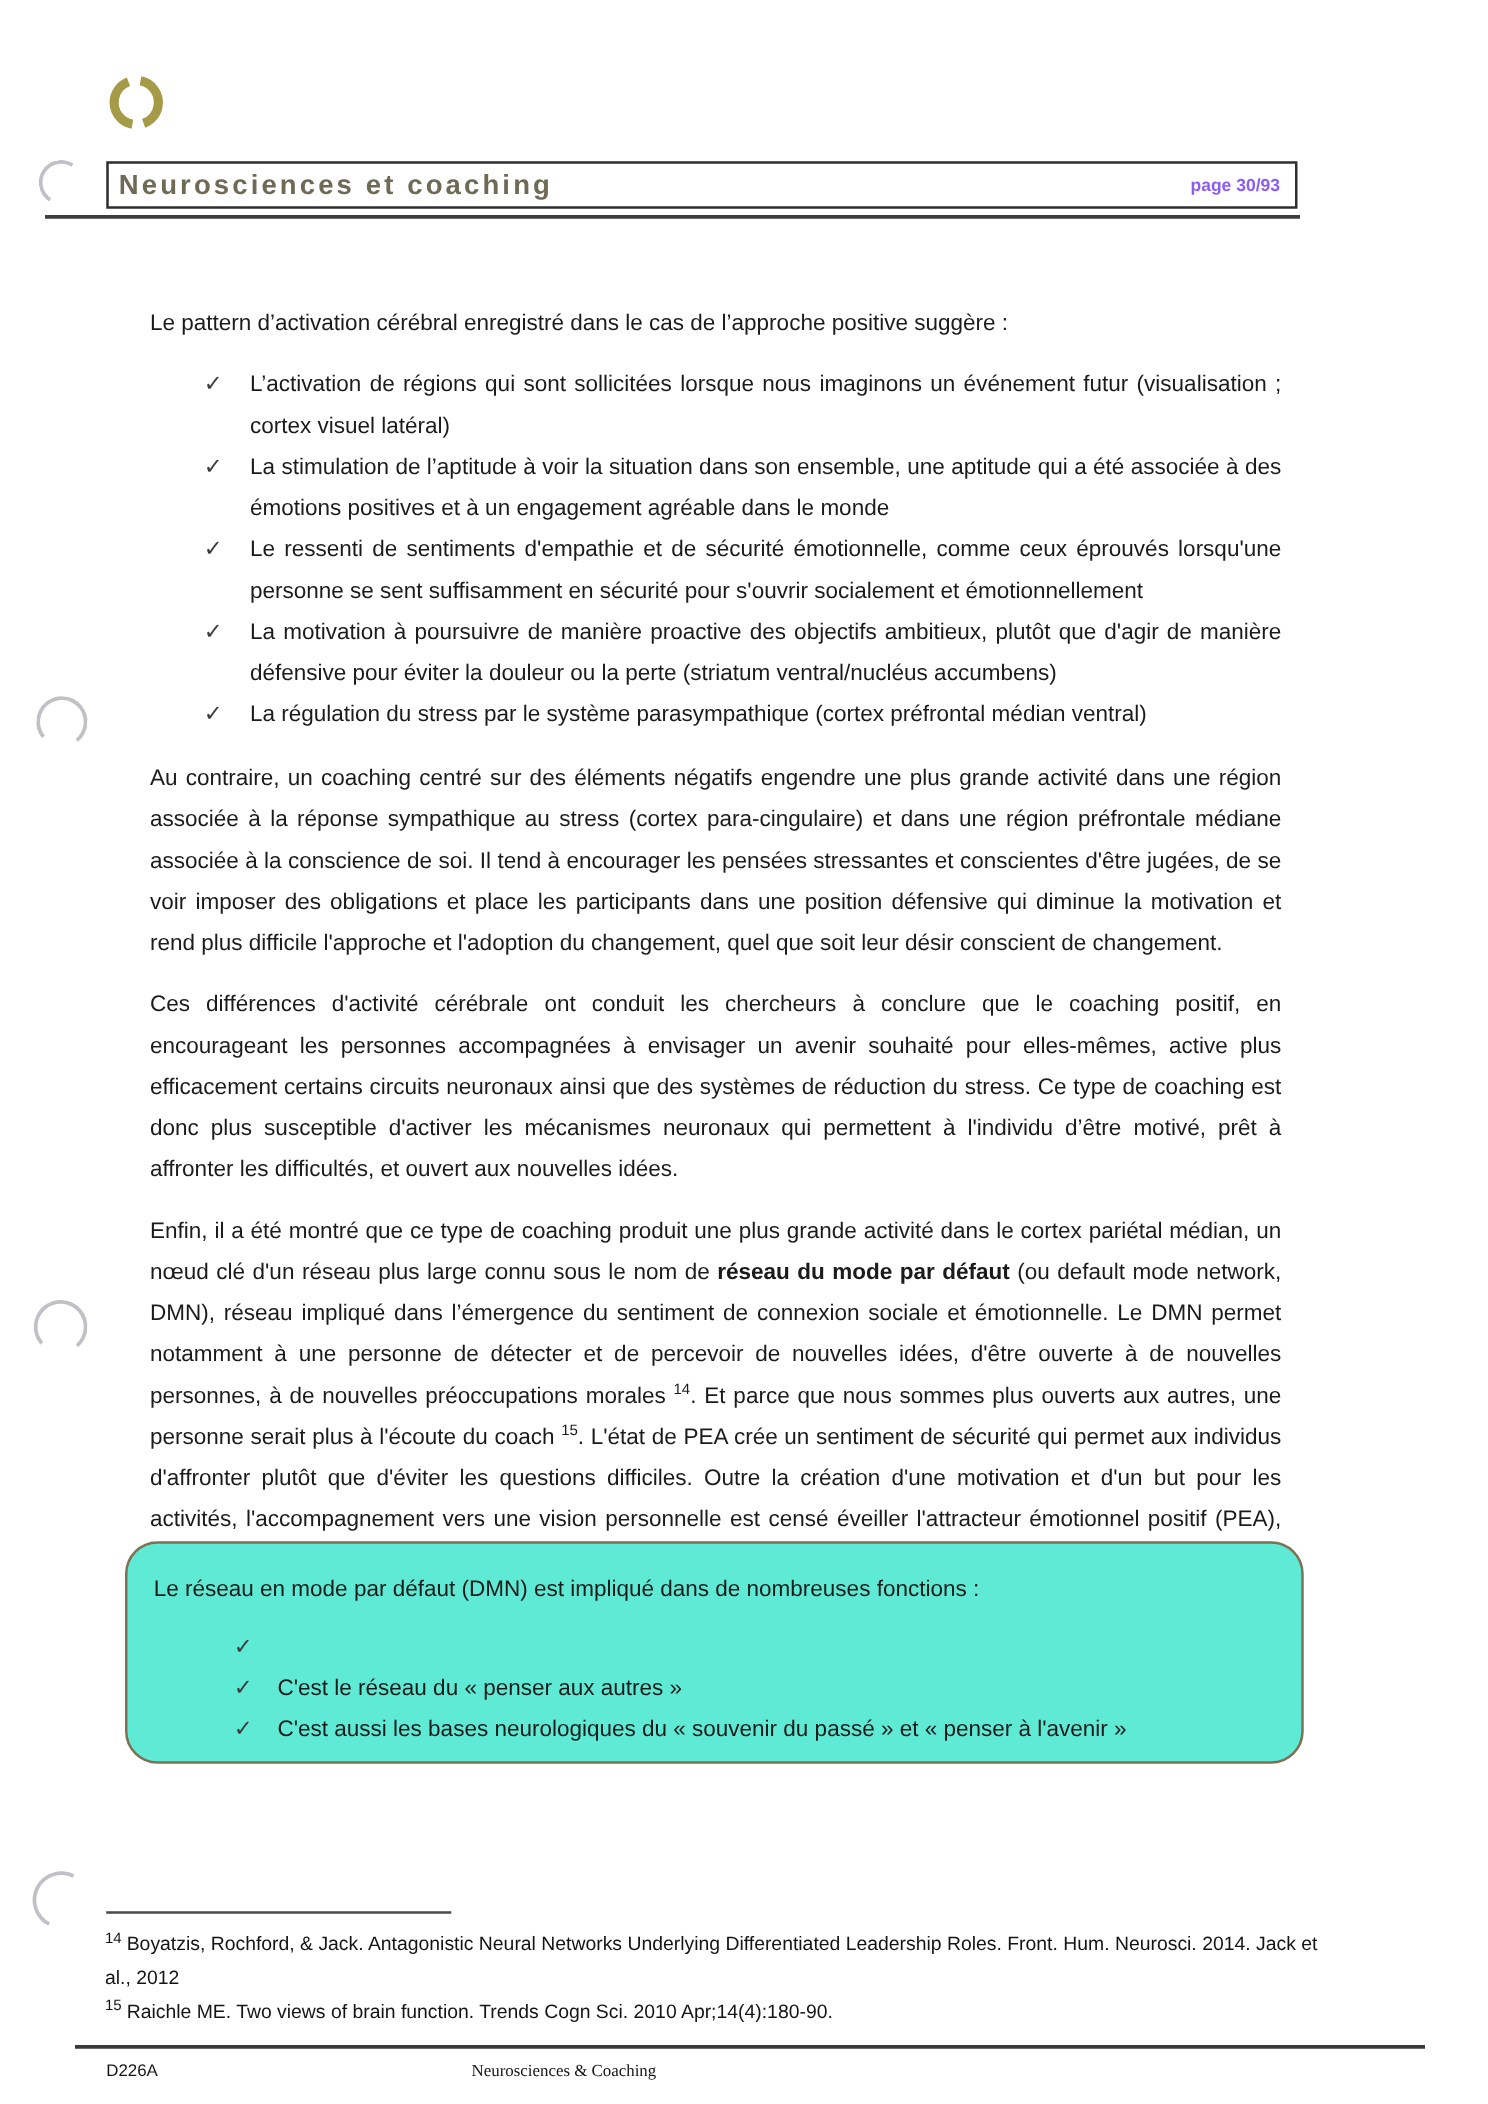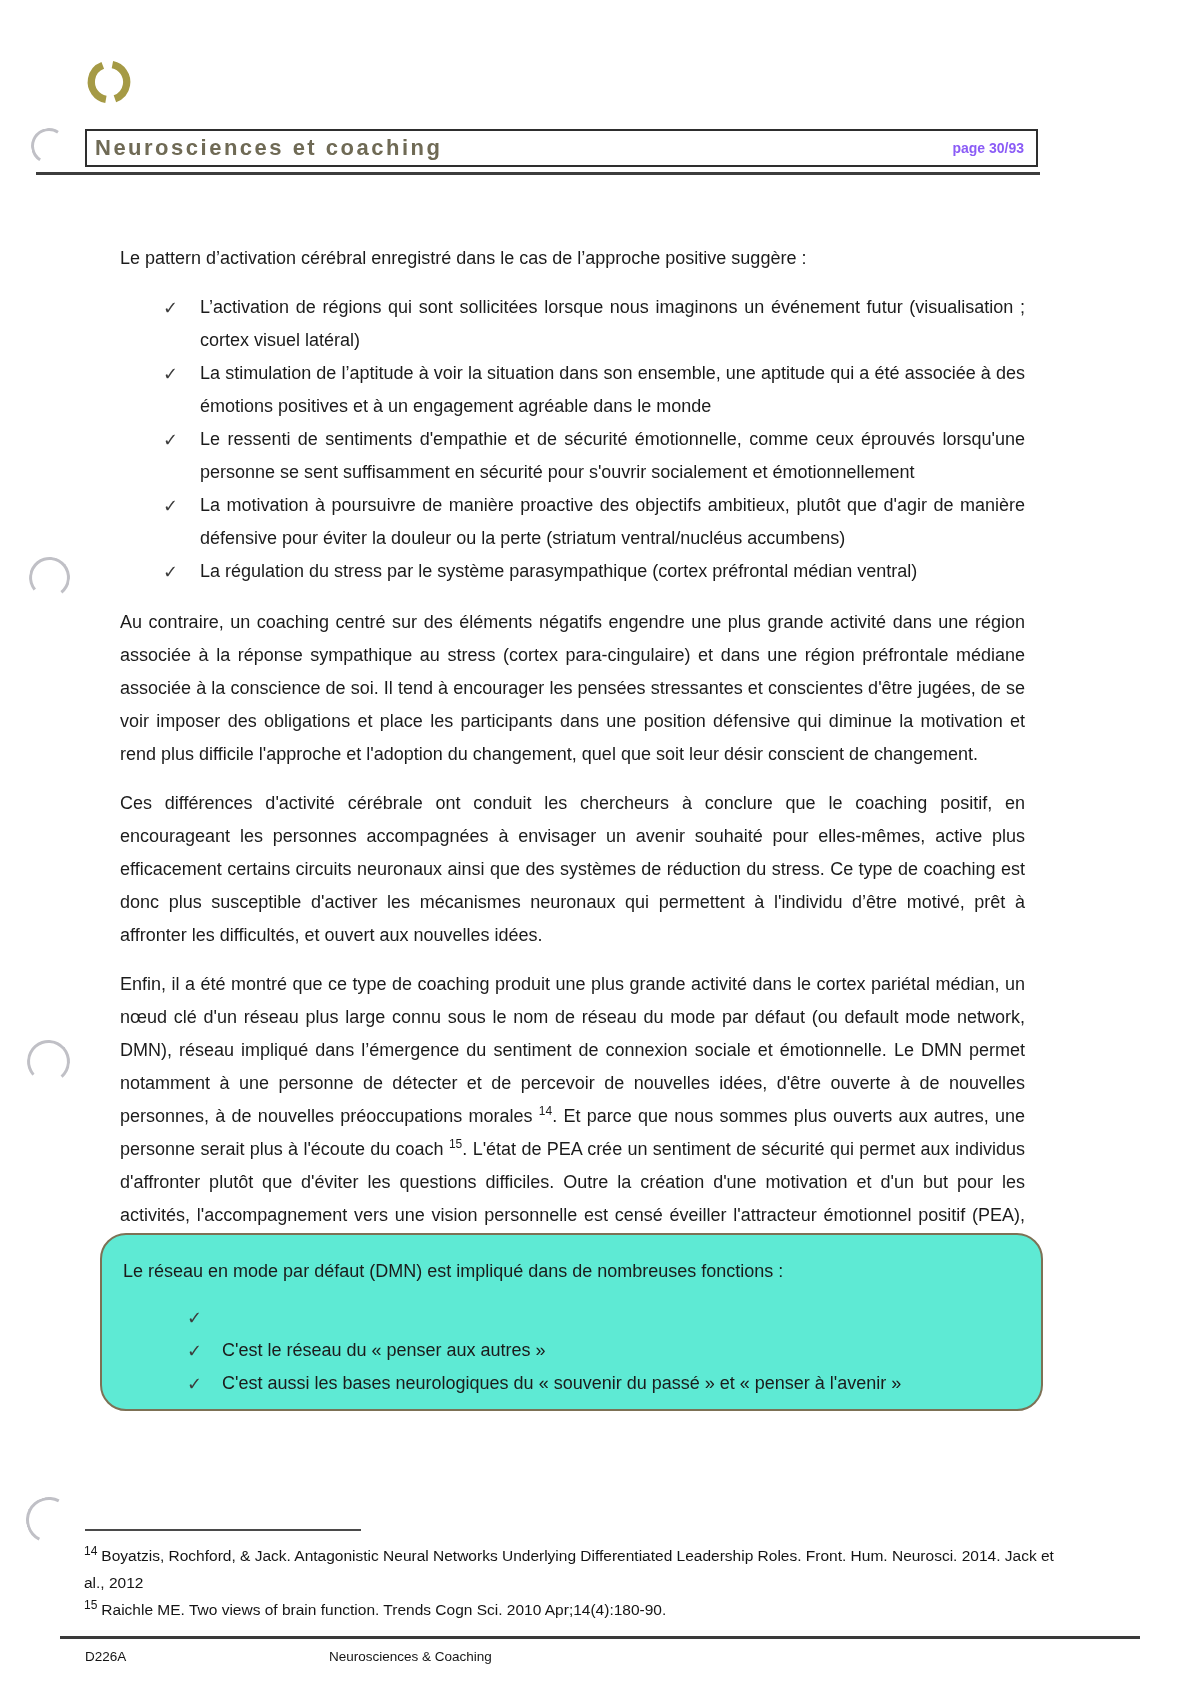--- a/index.html
+++ b/index.html
@@ -27,21 +27,21 @@
   
   .content{position:absolute;left:120px;top:206px;width:905px;
            font-size:18px;line-height:33px;color:#1b1b1b;}
   .para{margin:0 0 16px 0;text-align:justify;}
   .para.no-just{text-align:left;margin-top:36px;}
   .checklist{margin:2px 0 18px 0;}
   .check-item{display:flex;}
   .check-mark{flex:0 0 37px;margin-left:43px;color:#3c3c3c;
               font-family:"DejaVu Sans","Liberation Sans",sans-serif;font-size:18px;}
   .check-text{flex:1;text-align:justify;}
-  .bold-run{font-weight:normal;}
+  .bold-run{font-weight:bold;}
   .content sup,.footnotes sup{font-size:12px;line-height:0;vertical-align:super;}
 
   
   .dmn-box{position:absolute;left:100px;top:1233px;width:943px;height:178px;
            border:2.5px solid #7d7155;border-radius:26px;box-sizing:border-box;
            padding:20px 24px 0 21px;font-size:18px;line-height:33px;background:#5eead4;}
   .dmn-title{margin:0 0 13px 0;}
   .dmn-item{display:flex;}
   .dmn-mark{flex:0 0 35px;margin-left:64px;color:#3c3c3c;
             font-family:"DejaVu Sans","Liberation Sans",sans-serif;font-size:18px;}
@@ -49,24 +49,24 @@
 
   
   .footnote-sep{position:absolute;left:85px;top:1529px;width:276px;height:2px;background:#4a4a4a;}
   .footnotes{position:absolute;left:84px;top:1542px;width:980px;
              font-size:15.5px;line-height:27px;color:#141414;}
   .footnotes sup{margin-right:4px;}
 
   
   .footer-rule{position:absolute;left:60px;top:1636px;width:1080px;height:3px;background:#3a3a3a;}
   .footer{position:absolute;left:85px;top:1649px;width:1021px;
-          display:flex;align-items:baseline;font-size:13.5px;color:#141414;gap:24px;}
+          display:flex;align-items:baseline;font-size:13.5px;color:#141414;}
   .footer-left{width:220px;text-align:left;}
   .footer-center{flex:1;text-align:center;}
-  .footer-right{width:220px;text-align:left;}
+  .footer-right{width:220px;text-align:right;font-family:Liberation Serif, serif;}
 </style>
 </head>
 <body>
 
 <div class="page">
 
   <div class="scan-arc open-right" style="left:31px;top:128px;width:30px;height:30px;transform:rotate(-12deg);"></div>
   <div class="scan-arc" style="left:29px;top:557px;width:35px;height:35px;transform:rotate(6deg);"></div>
   <div class="scan-arc" style="left:27px;top:1040px;width:37px;height:37px;transform:rotate(4deg);"></div>
   <div class="scan-arc open-right" style="left:26px;top:1497px;width:40px;height:40px;transform:rotate(-18deg);"></div>

